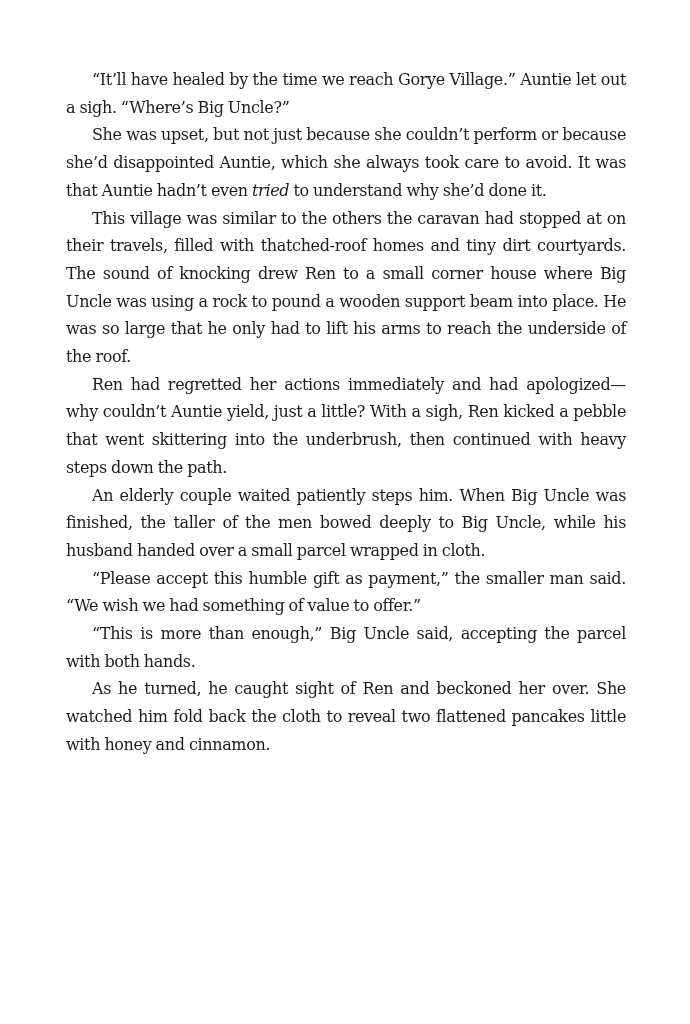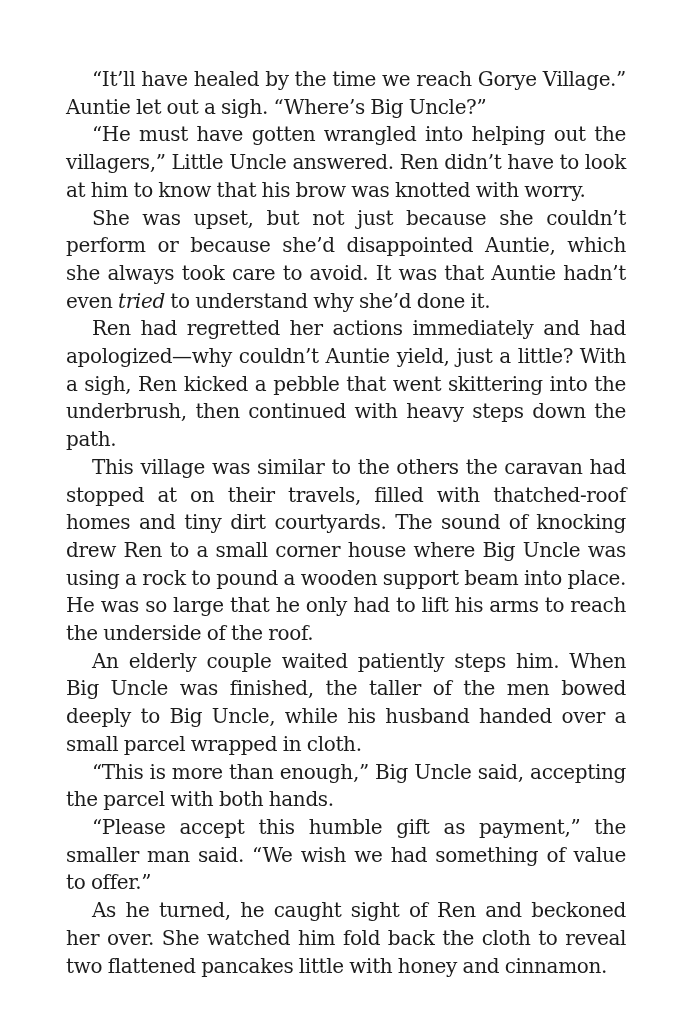--- a/index.html
+++ b/index.html
@@ -12,42 +12,41 @@
       height: 1024px;
       overflow: hidden;
       position: relative;
     }
     .page {
       position: absolute;
       left: 66px;
       top: 66px;
       width: 560px;
       font-family: "DejaVu Serif", "Liberation Serif", serif;
-      font-size: 20px;
+      font-size: 16px;
       line-height: 27.7px;
       color: #1c1c1c;
       letter-spacing: -0.35px;
       word-spacing: -0.5px;
     }
     .page p {
       margin: 0;
       text-indent: 26px;
       text-align: justify;
       hyphens: none;
     }
     .page em {
       font-style: italic;
     }
   </style>
 </head>
 <body>
 
 <div class="page">
   <p>“It’ll have healed by the time we reach Gorye Village.” Auntie let out a sigh. “Where’s Big Uncle?”</p>
-  <p>“He must have gotten wrangled into helping out the villagers,” Little Uncle answered. Ren didn’t have to look at him to know that his brow was knotted with worry.</p>
   <p><span>She was upset, but not just because she couldn’t perform or because she’d disappointed Auntie, which she always took care to avoid. It was that Auntie hadn’t even </span><em>tried</em><span> to understand why she’d done it.</span></p>
+  <p>This village was similar to the others the caravan had stopped at on their travels, filled with thatched-roof homes and tiny dirt courtyards. The sound of knocking drew Ren to a small corner house where Big Uncle was using a rock to pound a wooden support beam into place. He was so large that he only had to lift his arms to reach the underside of the roof.</p>
   <p>Ren had regretted her actions immediately and had apologized—why couldn’t Auntie yield, just a little? With a sigh, Ren kicked a pebble that went skittering into the underbrush, then continued with heavy steps down the path.</p>
-  <p>This village was similar to the others the caravan had stopped at on their travels, filled with thatched-roof homes and tiny dirt courtyards. The sound of knocking drew Ren to a small corner house where Big Uncle was using a rock to pound a wooden support beam into place. He was so large that he only had to lift his arms to reach the underside of the roof.</p>
   <p>An elderly couple waited patiently steps him. When Big Uncle was finished, the taller of the men bowed deeply to Big Uncle, while his husband handed over a small parcel wrapped in cloth.</p>
+  <p>“Please accept this humble gift as payment,” the smaller man said. “We wish we had something of value to offer.”</p>
   <p>“This is more than enough,” Big Uncle said, accepting the parcel with both hands.</p>
-  <p>“Please accept this humble gift as payment,” the smaller man said. “We wish we had something of value to offer.”</p>
   <p>As he turned, he caught sight of Ren and beckoned her over. She watched him fold back the cloth to reveal two flattened pancakes little with honey and cinnamon.</p>
 </div>
 
 </body></html>

